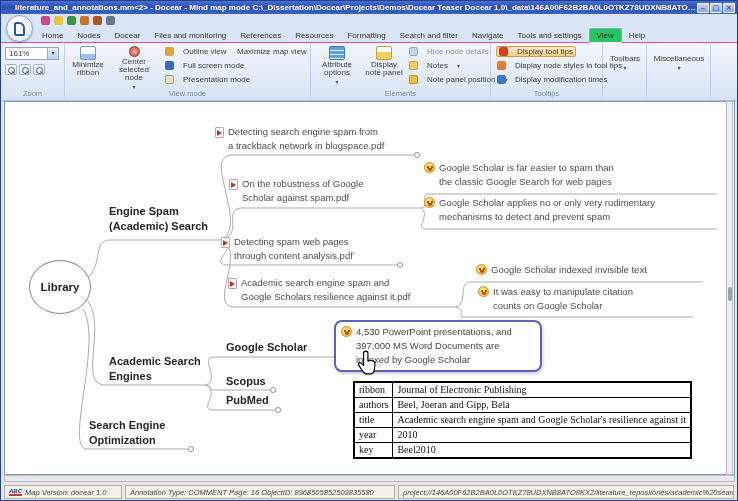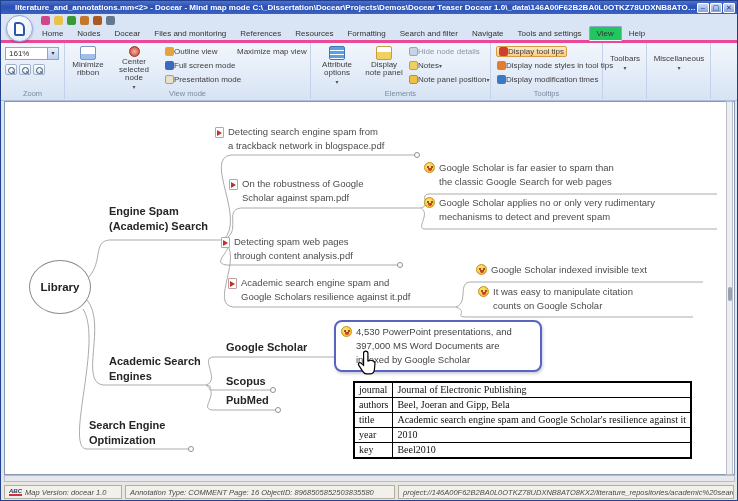--- a/index.html
+++ b/index.html
@@ -19,31 +19,31 @@
   .appbar { position:absolute; left:0; top:13px; width:100%; height:14px; background:#d9e4f4; }
   .appbtn { position:absolute; left:5px; top:1px; width:27px; height:27px; border-radius:50%;
     background:radial-gradient(circle at 35% 30%,#ffffff,#dfe9f8); border:1px solid #8aa4d8;
     box-shadow:0 1px 2px rgba(0,0,60,.25); z-index:5; display:flex; align-items:center; justify-content:center; }
   .docglyph { width:11px; height:14px; background:#fff; border:2px solid #2a55b0; border-radius:2px 6px 2px 2px; }
   .quick { position:absolute; left:40px; top:2px; display:flex; gap:4px; }
   .qicon { width:9px; height:9px; border-radius:2px; }
 
   
   .tabsrow { position:absolute; left:0; top:27px; width:100%; height:15px; background:#d9e4f4;
-    display:flex; align-items:flex-end; padding-left:34px; border-bottom:3px solid #ec4899; }
+    display:flex; align-items:flex-end; padding-left:34px; border-bottom:1px solid #ec4899; }
   .tab { font-size:8px; color:#333; padding:2px 7px 2px 7px; white-space:nowrap; cursor:default; }
   .tab.active { background:#22c55e; border:1px solid #8fa6cc; border-bottom:1px solid #f4f8fd;
     border-radius:2px 2px 0 0; margin-bottom:-1px; }
 
   
   .ribbon { position:absolute; left:0; top:42px; width:100%; height:58px;
     background:linear-gradient(#f2f6fc,#e3ecf8 55%,#d7e3f4); border-bottom:1px solid #aebfda; }
   .rgroup { position:absolute; top:0; height:56px; border-right:1px solid #c3d2e8; }
   .glabel { position:absolute; bottom:1px; width:100%; text-align:center; font-size:7.5px; color:#7c8aa0; }
-  .ritem { position:absolute; display:flex; align-items:center; gap:0; font-size:8px; color:#3d3d3d; white-space:nowrap; cursor:default; }
+  .ritem { position:absolute; display:flex; align-items:center; gap:9px; font-size:8px; color:#3d3d3d; white-space:nowrap; cursor:default; }
   .ritem.big { flex-direction:column; gap:1px; text-align:center; white-space:normal; line-height:8px; }
   .chev { font-size:6px; color:#555; }
   .ico { display:inline-block; border-radius:2px; }
   .i16 { width:16px; height:14px; }
   .i9 { width:9px; height:9px; }
   .active-toggle { background:linear-gradient(#fdeccb,#f8cd84); border:1px solid #d89a44; border-radius:2px; padding:0 2px; }
   .zoombox { position:absolute; left:4px; top:4px; width:54px; height:13px; background:#fff;
     border:1px solid #8fa6cc; font-size:8px; color:#333; display:flex; align-items:center; padding-left:3px; }
   .zoombox .arrow { margin-left:auto; width:11px; height:11px; background:linear-gradient(#e8effa,#bcd0ee);
     border-left:1px solid #8fa6cc; font-size:6px; text-align:center; line-height:11px; color:#334; }
@@ -353,21 +353,21 @@
       <span>
         <span class="t">4,530 PowerPoint presentations, and</span>
         <span class="t">397,000 MS Word Documents are</span>
         <span class="t">indexed by Google Scholar</span>
       </span>
     </div>
 
     <table class="attrtable">
       <tbody>
           <tr>
-            <td class="k">journal</td>
+            <td class="k">ribbon</td>
             <td>Journal of Electronic Publishing</td>
           </tr>
       <tr>
             <td class="k">authors</td>
             <td>Beel, Joeran and Gipp, Bela</td>
           </tr>
       <tr>
             <td class="k">title</td>
             <td>Academic search engine spam and Google Scholar's resilience against it</td>
           </tr>

